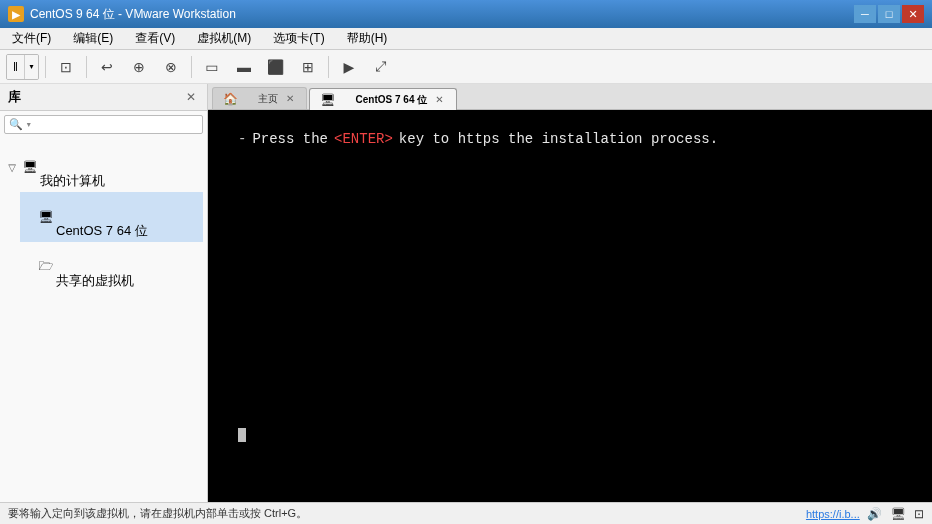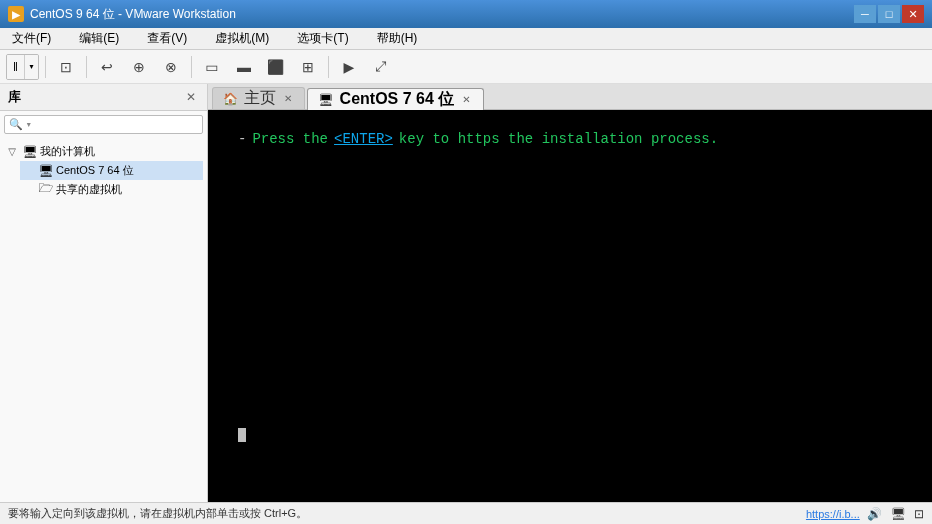--- a/index.html
+++ b/index.html
@@ -62,21 +62,21 @@
 
     
     .menu-bar {
       background: #f0f0f0;
       height: 22px;
       display: flex;
       align-items: center;
       padding: 0 4px;
       border-bottom: 1px solid #ccc;
       font-size: 12px;
-      gap: 12px;
+      gap: 6px;
     }
     .menu-item {
       padding: 2px 8px;
       cursor: pointer;
       border-radius: 2px;
       white-space: nowrap;
     }
 
     
     .toolbar {
@@ -225,21 +225,22 @@
     }
     .tree-icon {
       width: 16px;
       height: 14px;
       font-size: 12px;
       display: flex;
       align-items: center;
       justify-content: center;
     }
     .tree-label {
-      font-size: 11px;
+      font-size: 13px;
+      margin-top: 28px;
     }
     .tree-children {
       padding-left: 16px;
     }
 
     
     .content-area {
       flex: 1;
       display: flex;
       flex-direction: column;
@@ -270,22 +271,23 @@
     .tab.active {
       background: #f5f5f5;
       border-color: #999;
       position: relative;
       top: 1px;
     }
     .tab-icon {
       font-size: 12px;
     }
     .tab-label {
-      font-size: 16px;
+      font-size: 10px;
       color: #333;
+      margin-left: 14px;
     }
     .tab.active .tab-label { color: #000; font-weight: bold; }
     .tab-close {
       font-size: 10px;
       color: #666;
       cursor: pointer;
       padding: 1px 2px;
       border-radius: 2px;
     }
 
@@ -304,25 +306,24 @@
     .vm-text-line {
       display: flex;
       align-items: baseline;
       gap: 6px;
       line-height: 1.4;
     }
     .vm-dash {
       color: #c0c0c0;
     }
     .vm-text-normal {
-      color: #22c55e;
+      color: #e5e5e5;
     }
     .vm-text-highlight {
-      color: #0ea5e9;
-      text-decoration: underline;
+      color: #ef4444;
     }
     .vm-cursor-line {
       position: absolute;
       bottom: 60px;
       left: 30px;
       width: 8px;
       height: 14px;
       background: #c0c0c0;
     }
 

